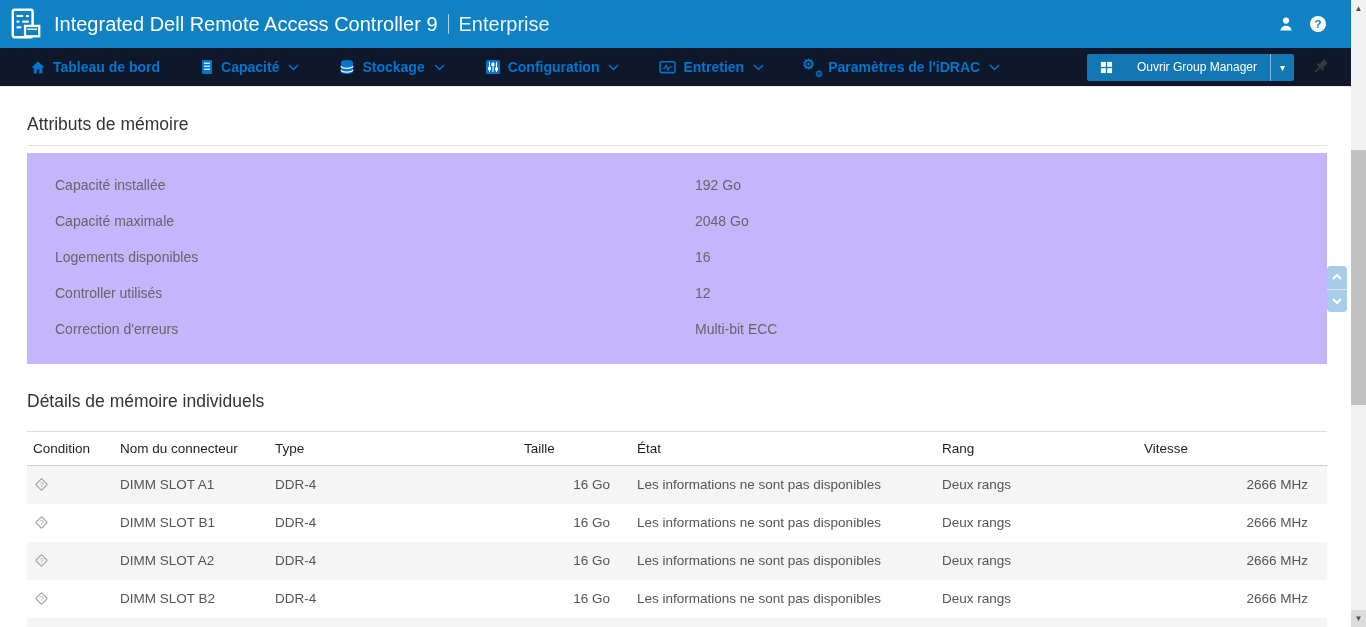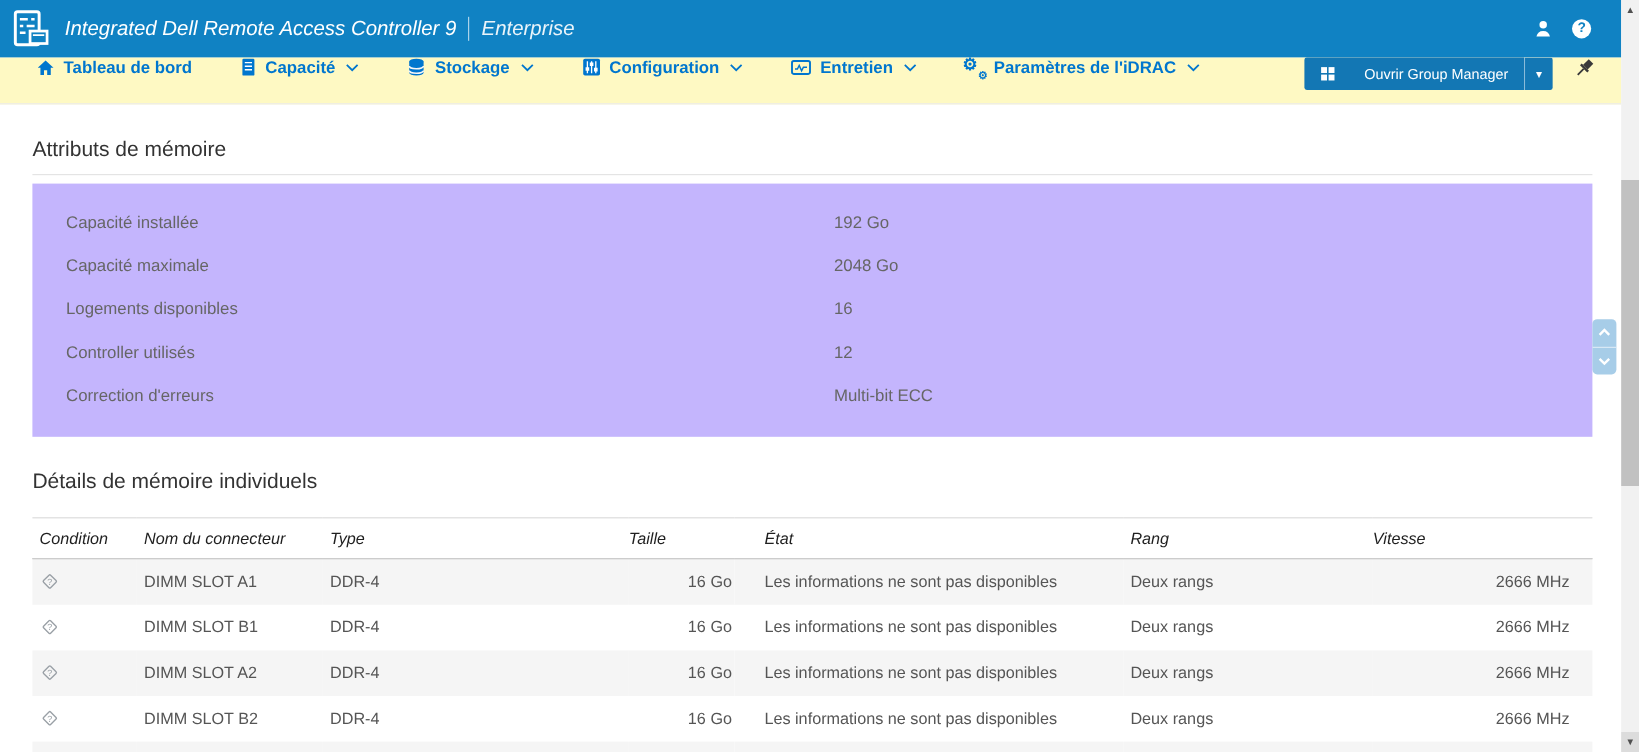--- a/index.html
+++ b/index.html
@@ -3,32 +3,32 @@
 <meta charset="utf-8">
 <style>
   * { margin:0; padding:0; box-sizing:border-box; }
   html,body { width:1366px; height:627px; overflow:hidden; background:#fff;
               font-family:"Liberation Sans", sans-serif; position:relative; }
 
   
   .app-header { position:absolute; left:0; top:0; width:1351px; height:48px;
     background:#1082C3; display:flex; align-items:center; padding:0 25px 0 8px; }
   .logo { width:36px; height:36px; display:flex; align-items:center; justify-content:center; cursor:pointer; }
-  .titlewrap { display:flex; align-items:center; margin-left:10px; color:#fff; font-size:17px;font-style:italic; }
+  .titlewrap { display:flex; align-items:center; margin-left:10px; color:#fff; font-size:20px; }
   .title-divider { width:1px; height:20px; background:rgba(255,255,255,.65); margin:0 10px; }
   .app-edition { font-weight:300; color:#eaf4fa; }
   .hicons { margin-left:auto; display:flex; align-items:center; gap:16px; }
   .hicon { cursor:pointer; display:flex; align-items:center; }
   .help-badge { width:16px; height:16px; border-radius:50%; background:#fff; color:#1082C3;
     font-size:11.5px; line-height:16px; text-align:center; font-weight:bold; }
 
   
   .main-nav { position:absolute; left:0; top:48px; width:1351px; height:39px;
-    background:#fef9c3; border-bottom:1px solid #ececec;
-    display:flex; align-items:flex-start; padding:0 20px 0 30px; }
+    background:#0f172a; border-bottom:1px solid #ececec;
+    display:flex; align-items:center; padding:0 20px 0 30px; }
   .nav-item { display:flex; align-items:center; gap:7px; color:#0076CE; font-size:14px;
     font-weight:bold; cursor:pointer; text-decoration:none; margin-right:40px; white-space:nowrap; }
   .nav-item svg { flex:0 0 auto; }
   .chev { margin-left:2px; }
   .gear-wrap { position:relative; width:17px; height:16px; color:#0076CE; }
   .gear-big { position:absolute; left:-2px; top:-3px; font-size:14px; }
   .gear-small { position:absolute; right:-2px; bottom:-4px; font-size:9px; }
 
   .gm-split { margin-left:auto; display:flex; height:27px; }
   .gm-btn { background:#1377B4; color:#fff; border:none; font-family:inherit; font-size:12px;
@@ -43,21 +43,21 @@
   .section-title { font-size:17.5px; font-weight:400; color:#333; margin-top:27px; }
   .rule { border:none; border-top:1px solid #e4e4e4; margin-top:10px; }
 
   .panel { background:#c4b5fd; margin-top:7px; padding:14px 28px 17px 28px; }
   .attr-row { display:flex; height:36px; align-items:center; font-size:14px; color:#666; }
   .attr-label { width:640px; }
 
   .details-table { width:100%; border-collapse:collapse; margin-top:19px;
     border-top:1px solid #dcdcdc; table-layout:fixed; }
   .details-table th { height:34px; font-weight:400; color:#1f1f1f; font-size:13.5px;
-    text-align:left; border-bottom:1px solid #cccccc;font-style:italic; }
+    text-align:left; border-bottom:1px solid #cccccc; }
   .details-table td { height:38px; font-size:13.5px; color:#555; }
   .details-table tbody tr:nth-child(odd) { background:#f5f5f5; }
   .c-cond  { padding-left:6px; }
   .c-name  { padding-left:6px; }
   .c-type  { padding-left:6px; }
   .c-size  { text-align:right; padding-right:2px; }
   .c-state { padding-left:25px; }
   .c-rank  { padding-left:6px; }
   .c-speed { text-align:right; padding-right:19px; }
   .status-icon { display:inline-flex; vertical-align:middle; }

